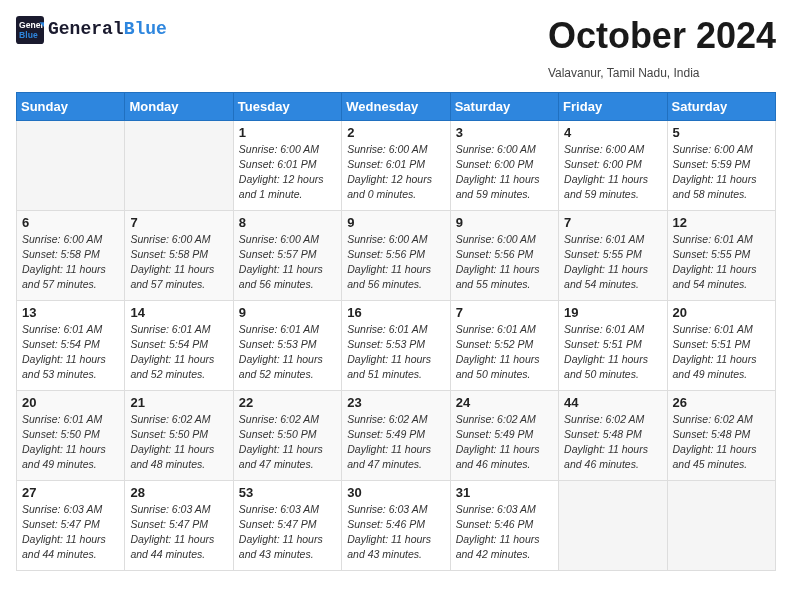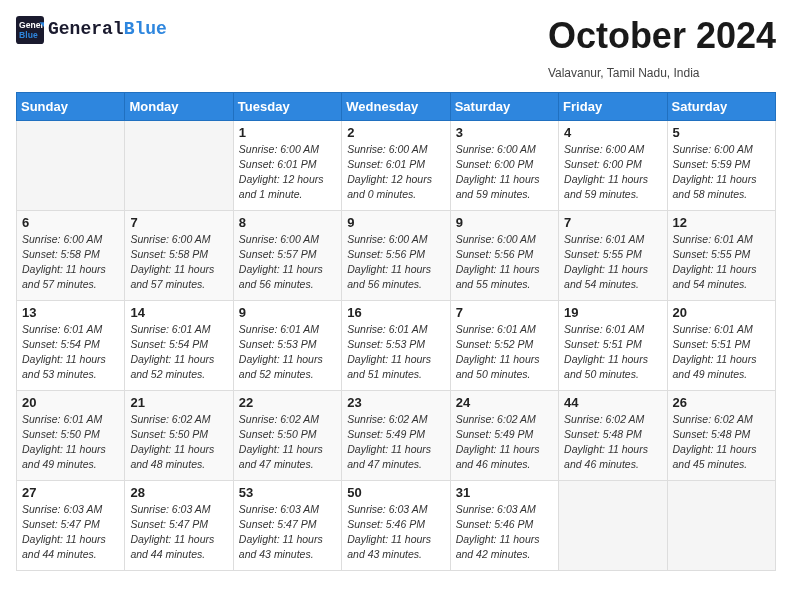--- a/index.html
+++ b/index.html
@@ -336,21 +336,21 @@
 and 44 minutes.</div>
         </td>
         <td>
           <span class="day-num">53</span>
           <div class="day-info" style="white-space: pre-line;">Sunrise: 6:03 AM
 Sunset: 5:47 PM
 Daylight: 11 hours
 and 43 minutes.</div>
         </td>
         <td>
-          <span class="day-num">50</span>
+          <span class="day-num">30</span>
           <div class="day-info" style="white-space: pre-line;">Sunrise: 6:03 AM
 Sunset: 5:46 PM
 Daylight: 11 hours
 and 43 minutes.</div>
         </td>
         <td>
           <span class="day-num">31</span>
           <div class="day-info" style="white-space: pre-line;">Sunrise: 6:03 AM
 Sunset: 5:46 PM
 Daylight: 11 hours

